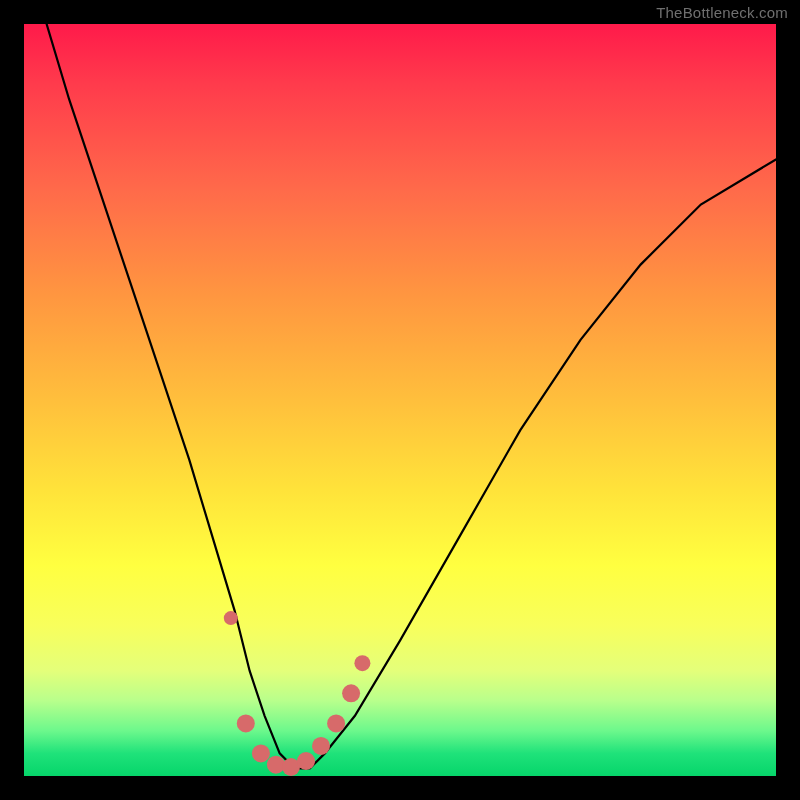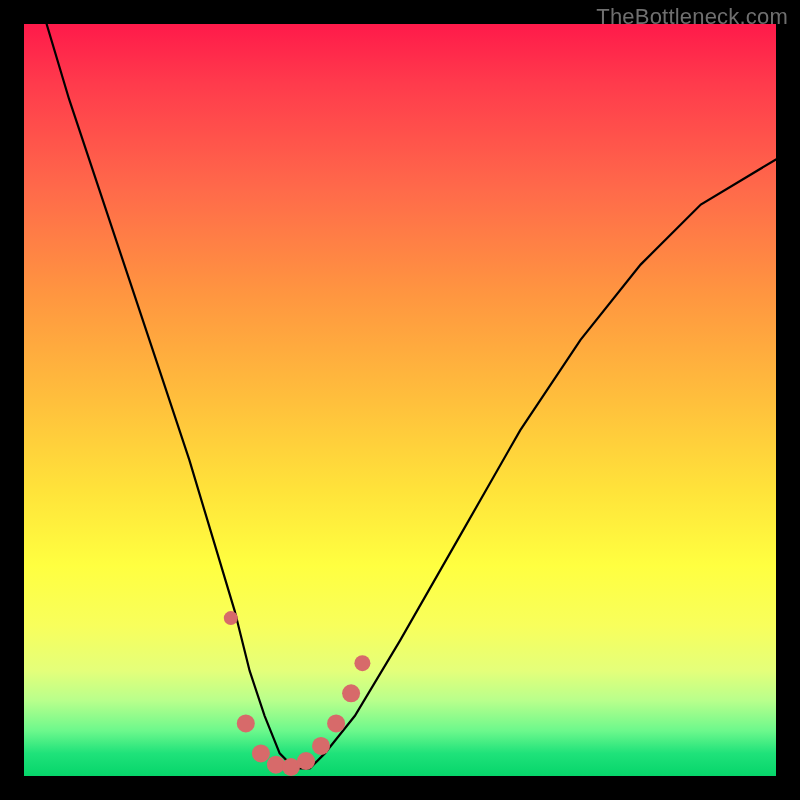--- a/index.html
+++ b/index.html
@@ -32,21 +32,21 @@
       #6cf88c 94%,
       #1fe27a 97%,
       #06d56a 100%
     );
   }
   .watermark {
     position: absolute;
     top: 4px;
     right: 12px;
     color: #6f6f6f;
-    font-size: 22px;
+    font-size: 15px;
     font-weight: 500;
     letter-spacing: 0.2px;
     user-select: none;
   }
   svg.curve {
     position: absolute;
     left: 0;
     top: 0;
     width: 752px;
     height: 752px;

